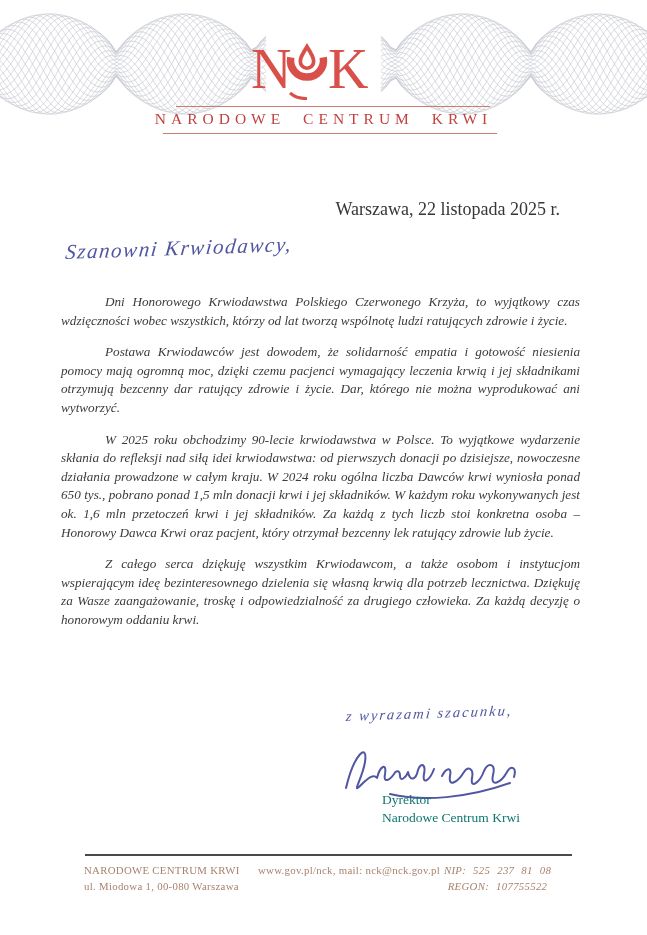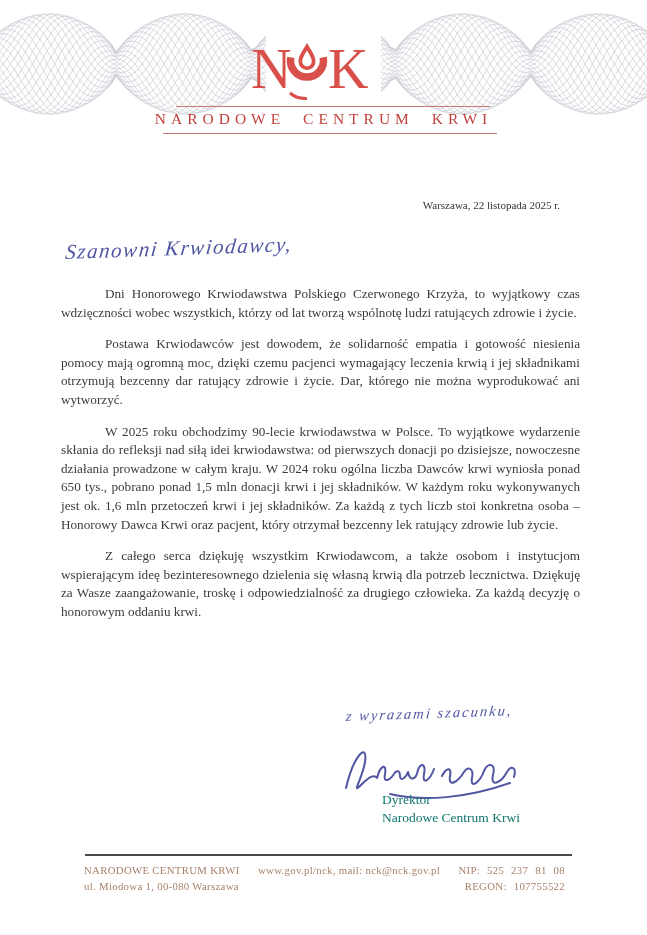--- a/index.html
+++ b/index.html
@@ -11,42 +11,42 @@
   #guilloche-left{left:-4px;}
   #guilloche-right{left:379px;transform:scaleX(-1);}
   #logo{position:absolute;left:250px;top:38px;width:118px;height:62px;}
   .rule-red{position:absolute;height:1px;background:#cc7a74;}
   #rule-top{left:176px;top:106px;width:314px;}
   #rule-bottom{left:163px;top:133px;width:334px;}
   #org-title{
     position:absolute;left:0;right:0;top:110px;text-align:center;
     font-size:15.5px;letter-spacing:5px;word-spacing:9px;color:#c0413d;
   }
-  #city-date{position:absolute;right:87px;top:199px;font-size:11px;color:#35353a;}
+  #city-date{position:absolute;right:87px;top:199px;font-size:18px;color:#35353a;}
   .handwriting{
     color:#5156a3;font-style:italic;letter-spacing:1.5px;
     transform:skewX(-8deg) rotate(-2deg);transform-origin:left bottom;
   }
   #greeting{position:absolute;left:64px;top:240px;font-size:21px;}
   #body-text{
     position:absolute;left:61px;top:281px;width:519px;
     font-size:13.2px;line-height:18.6px;text-align:justify;
   }
-  #body-text p{margin:4px 0 13px 0;text-indent:44px;}
+  #body-text p{margin:12px 0 13px 0;text-indent:44px;font-style:italic;}
   #closing{position:absolute;left:345px;top:708px;font-size:14.5px;letter-spacing:2px;}
   #signature-svg{position:absolute;left:338px;top:736px;width:200px;height:64px;}
   #signer-block{position:absolute;left:382px;top:791px;font-size:13.5px;line-height:17.5px;color:#0f766e;}
   #footer-rule{position:absolute;left:85px;top:854px;width:487px;height:2px;background:#4a4a4a;}
   .footer-col{
     position:absolute;top:862px;font-size:10.8px;line-height:16px;
     color:#a8826c;letter-spacing:0.3px;
   }
   #footer-col-1{left:84px;}
   #footer-col-2{left:258px;}
-  #footer-col-3{left:430px;width:135px;text-align:right;word-spacing:4px;}
+  #footer-col-3{left:430px;width:135px;text-align:center;word-spacing:4px;font-style:italic;}
 </style>
 </head>
 <body>
 
 <svg id="guilloche-left" class="guilloche" viewBox="0 0 272 112">
     <path d="M0,56.0 L5,62.0 L10,69.0 L15,76.5 L20,84.0 L25,91.0 L30,97.0 L35,101.7 L40,104.7 L45,105.9 L50,105.1 L55,102.4 L60,97.9 L65,91.9 L70,84.7 L75,76.7 L80,68.3 L85,60.2 L90,52.7 L95,46.4 L100,41.5 L105,38.5 L110,37.6 L115,39.2 L120,44.8 L125,38.4 L130,32.0 L135,27.4 L140,24.6 L145,23.7 L150,24.8 L155,27.8 L160,32.6 L165,39.0 L170,46.7 L175,55.2 L180,64.0 L185,72.8 L190,81.0 L195,88.2 L200,94.1 L205,98.3 L210,100.6 L215,100.9 L220,99.4 L225,96.1 L230,91.4 L235,85.5 L240,79.0 L245,72.2 L250,65.8 L255,60.2 L260,57.9 L265,54.5 L270,49.3" fill="none" stroke="#bfc2cc" stroke-width="0.45" opacity="0.75"></path>
     <path d="M0,56.0 L5,50.0 L10,43.0 L15,35.5 L20,28.0 L25,21.0 L30,15.0 L35,10.3 L40,7.3 L45,6.1 L50,6.9 L55,9.6 L60,14.1 L65,20.1 L70,27.3 L75,35.3 L80,43.7 L85,51.8 L90,59.3 L95,65.6 L100,70.5 L105,73.5 L110,74.4 L115,72.8 L120,67.2 L125,73.6 L130,80.0 L135,84.6 L140,87.4 L145,88.3 L150,87.2 L155,84.2 L160,79.4 L165,73.0 L170,65.3 L175,56.8 L180,48.0 L185,39.2 L190,31.0 L195,23.8 L200,17.9 L205,13.7 L210,11.4 L215,11.1 L220,12.6 L225,15.9 L230,20.6 L235,26.5 L240,33.0 L245,39.8 L250,46.2 L255,51.8 L260,54.1 L265,57.5 L270,62.7" fill="none" stroke="#bfc2cc" stroke-width="0.45" opacity="0.75"></path>
     <path d="M0,63.7 L5,70.3 L10,77.5 L15,84.7 L20,91.3 L25,97.0 L30,101.4 L35,104.0 L40,104.8 L45,103.7 L50,100.6 L55,95.8 L60,89.4 L65,81.9 L70,73.6 L75,65.1 L80,56.7 L85,49.0 L90,42.4 L95,37.3 L100,34.0 L105,32.7 L110,33.5 L115,36.8 L120,43.9 L125,37.9 L130,32.4 L135,29.3 L140,28.2 L145,29.1 L150,32.1 L155,36.9 L160,43.2 L165,50.8 L170,59.1 L175,67.9 L180,76.5 L185,84.5 L190,91.5 L195,97.1 L200,101.0 L205,103.0 L210,103.1 L215,101.2 L220,97.7 L225,92.6 L230,86.5 L235,79.7 L240,72.8 L245,66.2 L250,60.5 L255,56.5 L260,53.6 L265,48.7 L270,42.5" fill="none" stroke="#bfc2cc" stroke-width="0.45" opacity="0.75"></path>
     <path d="M0,48.3 L5,41.7 L10,34.5 L15,27.3 L20,20.7 L25,15.0 L30,10.6 L35,8.0 L40,7.2 L45,8.3 L50,11.4 L55,16.2 L60,22.6 L65,30.1 L70,38.4 L75,46.9 L80,55.3 L85,63.0 L90,69.6 L95,74.7 L100,78.0 L105,79.3 L110,78.5 L115,75.2 L120,68.1 L125,74.1 L130,79.6 L135,82.7 L140,83.8 L145,82.9 L150,79.9 L155,75.1 L160,68.8 L165,61.2 L170,52.9 L175,44.1 L180,35.5 L185,27.5 L190,20.5 L195,14.9 L200,11.0 L205,9.0 L210,8.9 L215,10.8 L220,14.3 L225,19.4 L230,25.5 L235,32.3 L240,39.2 L245,45.8 L250,51.5 L255,55.5 L260,58.4 L265,63.3 L270,69.5" fill="none" stroke="#bfc2cc" stroke-width="0.45" opacity="0.75"></path>
     <path d="M0,70.8 L5,77.7 L10,84.6 L15,90.9 L20,96.3 L25,100.3 L30,102.6 L35,103.1 L40,101.6 L45,98.2 L50,93.1 L55,86.4 L60,78.6 L65,70.1 L70,61.4 L75,52.8 L80,45.0 L85,38.3 L90,33.0 L95,29.5 L100,28.0 L105,28.5 L110,31.0 L115,35.8 L120,43.8 L125,38.7 L130,34.5 L135,33.0 L140,33.7 L145,36.4 L150,41.0 L155,47.2 L160,54.6 L165,62.8 L170,71.4 L175,79.8 L180,87.5 L185,94.3 L190,99.5 L195,103.1 L200,104.8 L205,104.5 L210,102.4 L215,98.4 L220,93.1 L225,86.6 L230,79.6 L235,72.3 L240,65.4 L245,59.4 L250,54.9 L255,52.7 L260,49.4 L265,43.3 L270,36.6" fill="none" stroke="#bfc2cc" stroke-width="0.45" opacity="0.75"></path>

